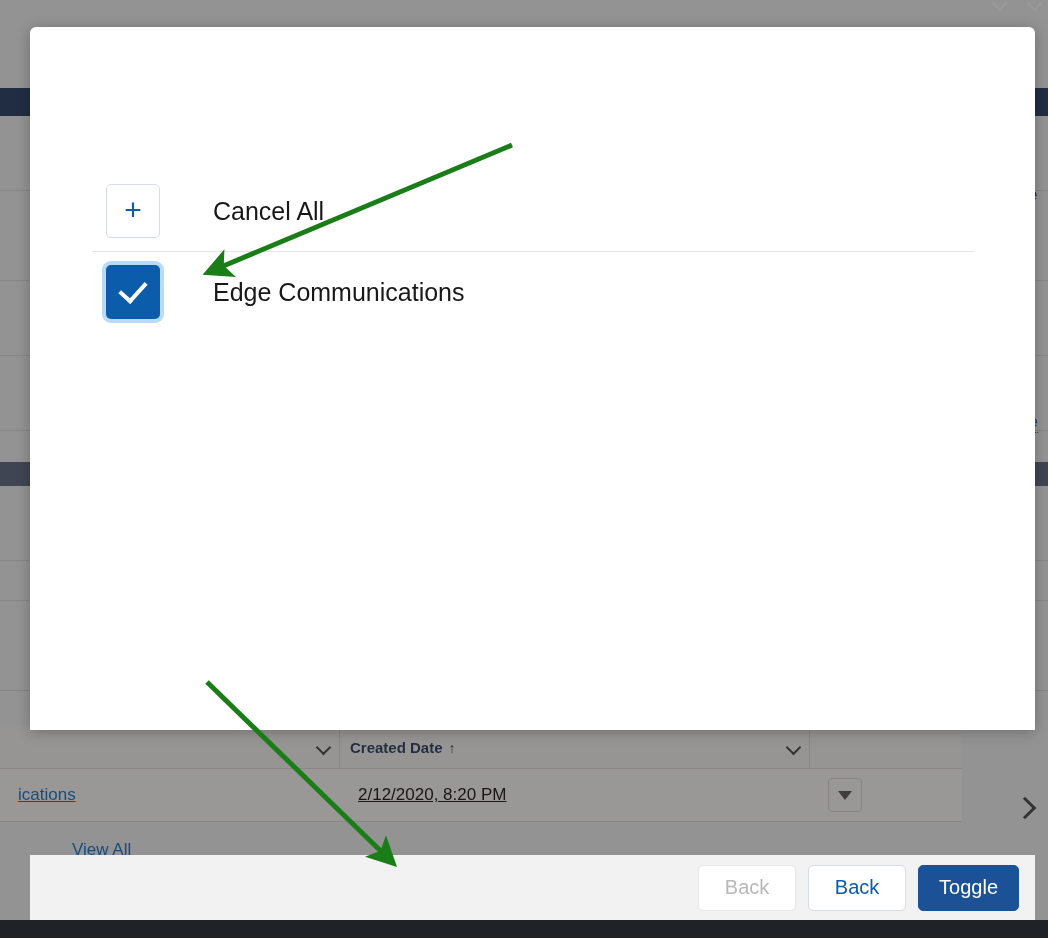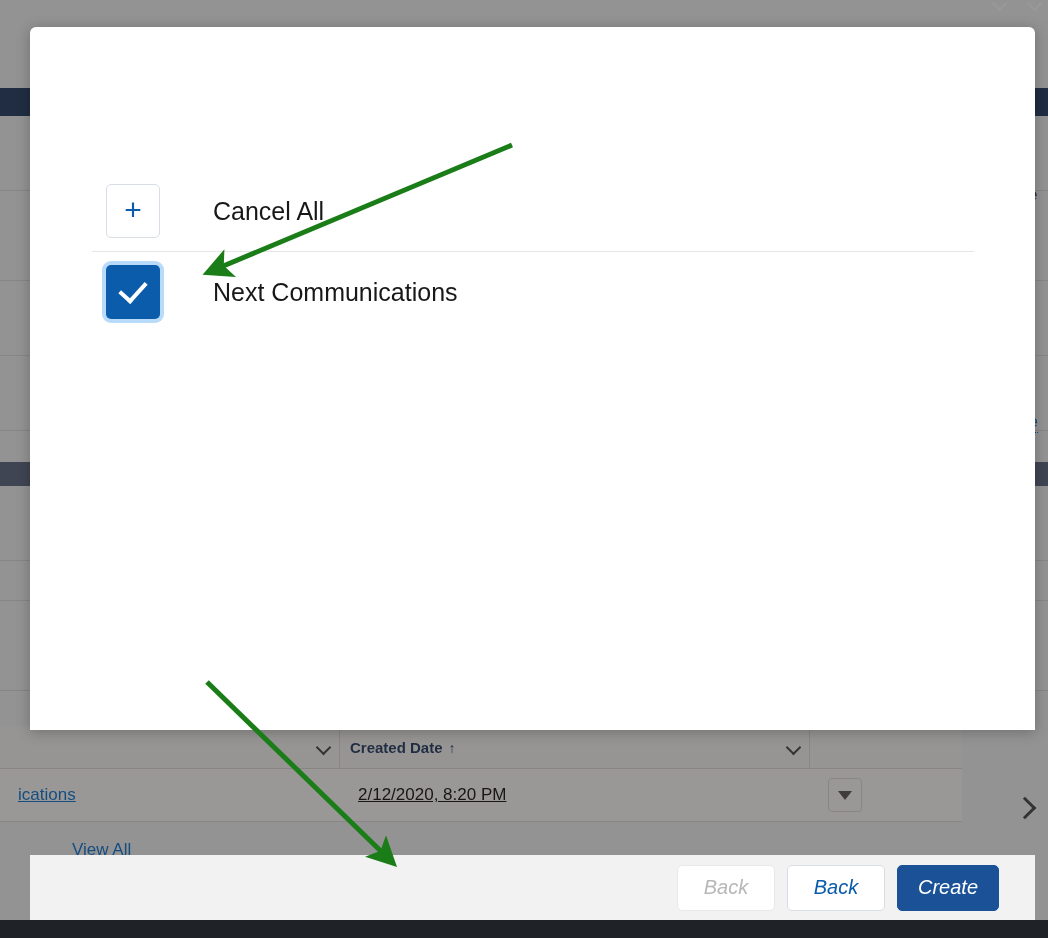--- a/index.html
+++ b/index.html
@@ -278,23 +278,22 @@
   #footer {
     position: absolute;
     left: 30px;
     top: 855px;
     width: 1005px;
     height: 65px;
     background: #f3f2f2;
     display: flex;
     align-items: center;
     justify-content: flex-end;
-    padding-right: 36px;
-    box-sizing: border-box;
-    font-style: italic;
+    padding-right: 16px;
+    box-sizing: border-box;
   }
   .btn {
     height: 46px;
     min-width: 98px;
     border-radius: 5px;
     font-size: 20px;
     display: flex;
     align-items: center;
     justify-content: center;
     box-sizing: border-box;
@@ -403,30 +402,30 @@
       <span class="toggle-box">
         <span class="plus-glyph">+</span>
       </span>
       <span class="row-label">Cancel All</span>
     </div>
 
     <div class="list-row">
       <span class="check-box">
         <span class="check-glyph"></span>
       </span>
-      <span class="row-label">Next Communications</span>
+      <span class="row-label">Edge Communications</span>
     </div>
 
   </div>
 </div>
 
 <div id="footer">
   <div class="btn btn-disabled-outline">Back</div>
   <div class="btn btn-neutral">Back</div>
-  <div class="btn btn-brand">Create</div>
+  <div class="btn btn-brand">Toggle</div>
 </div>
 
 <svg id="arrows" viewBox="0 0 1048 938">
   <defs>
     <marker id="ahead" markerWidth="6" markerHeight="6" refX="4.6" refY="3" orient="auto" markerUnits="strokeWidth">
       <path d="M0,0 L6,3 L0,6 L1.4,3 Z" fill="#1a7d18"></path>
     </marker>
   </defs>
   <line x1="512" y1="145" x2="209" y2="272" stroke="#1a7d18" stroke-width="5" marker-end="url(#ahead)"></line>
   <line x1="207" y1="682" x2="392" y2="862" stroke="#1a7d18" stroke-width="5" marker-end="url(#ahead)"></line>

